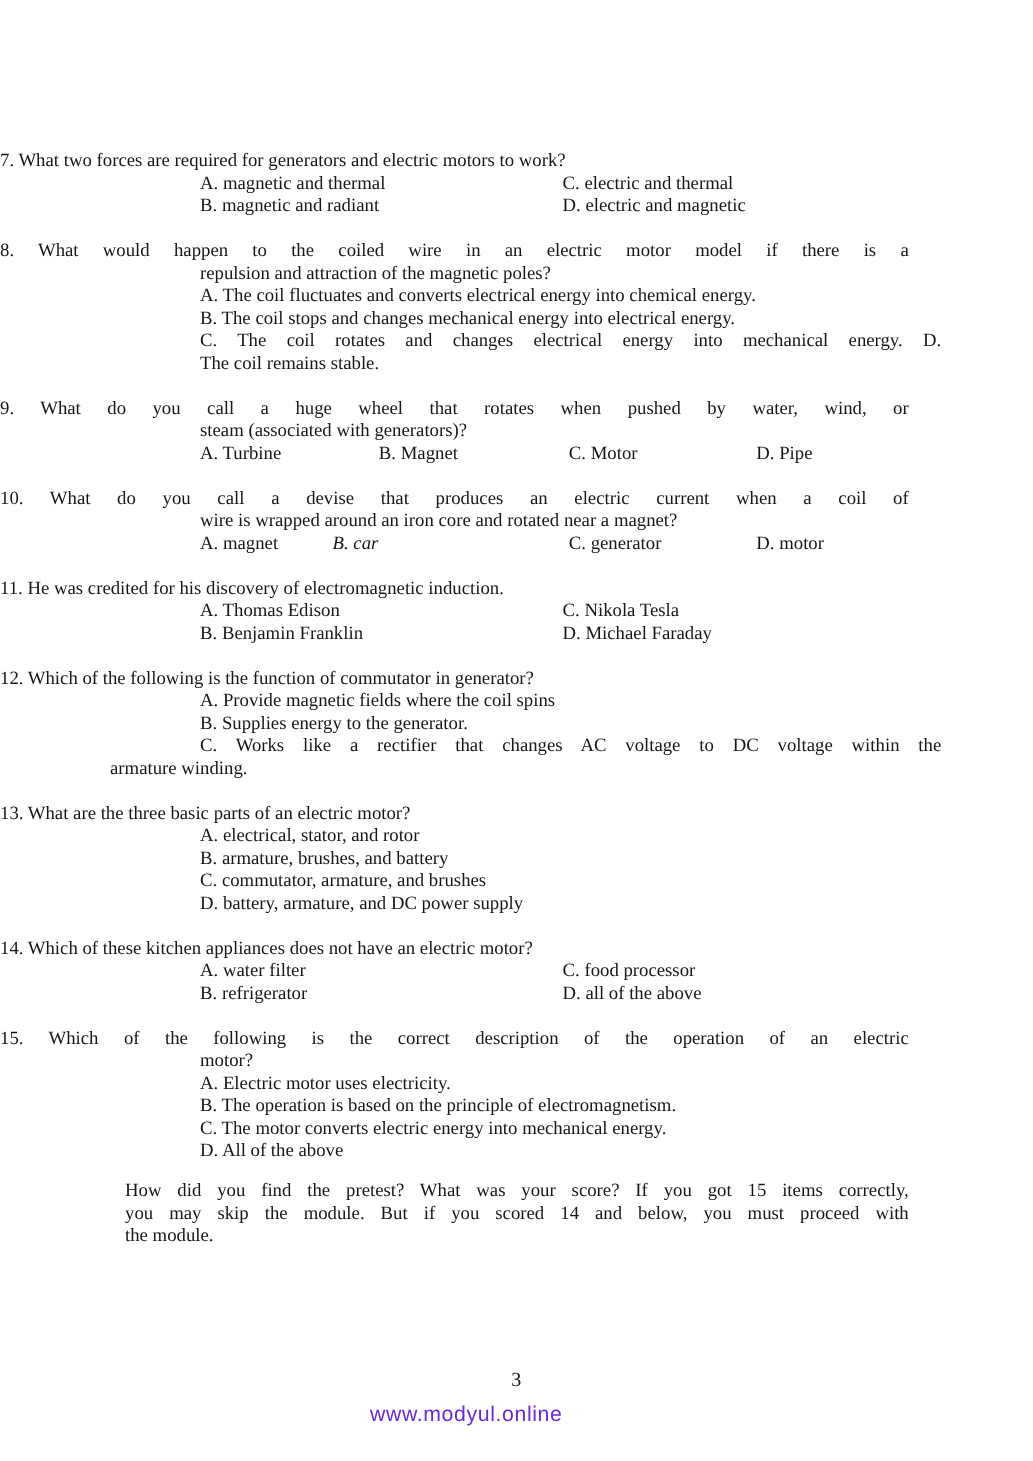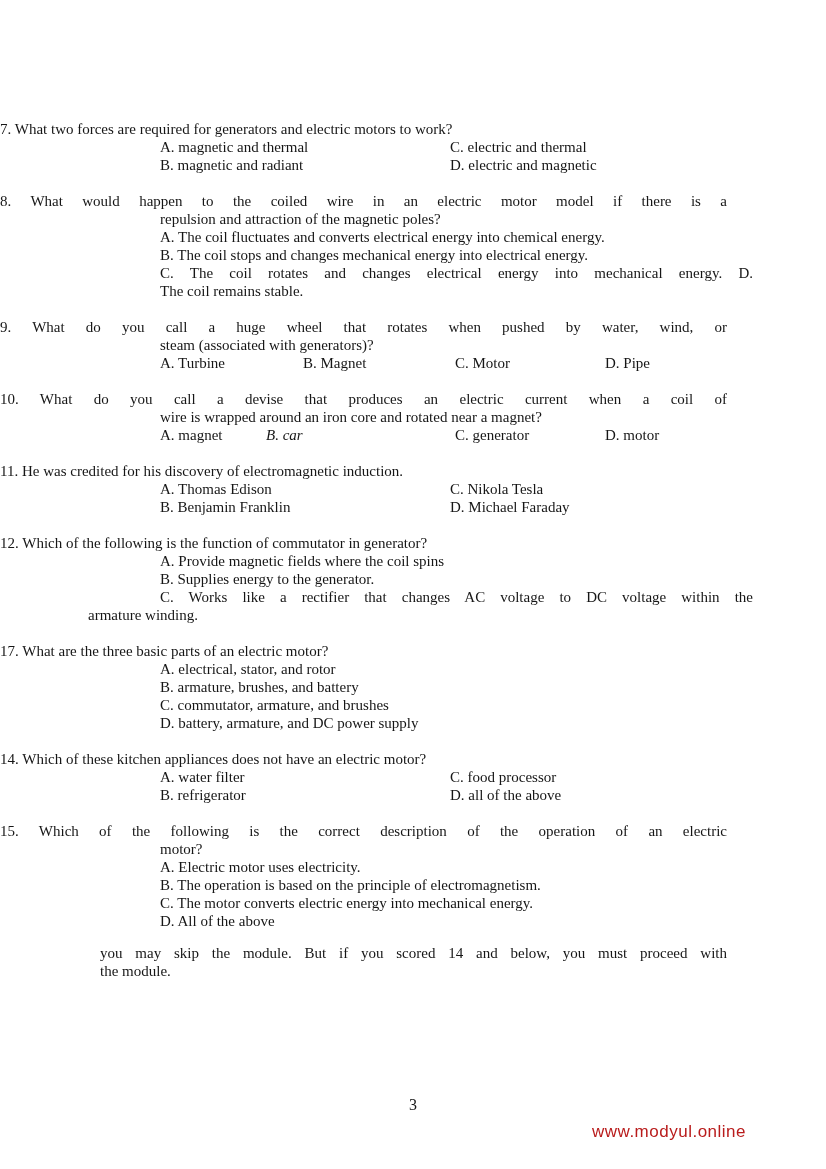--- a/index.html
+++ b/index.html
@@ -36,24 +36,24 @@
   .q10c { display: inline-block; width: 150px; }
   .question + .question { margin-top: 18px; }
   .closing { margin-top: 14px; }
   .closing .ln { padding-left: 100px; padding-right: 99px; }
   .page-num {
     position: absolute; top: 1096px; left: 0; width: 826px;
     text-align: center; font-size: 16px; line-height: 18px; color: #161616;
   }
   .watermark {
     position: absolute; top: 1123px; left: 0; width: 746px;
-    text-align: right;
+    text-align: center;
     font-family: "Liberation Sans", "DejaVu Sans", sans-serif;
     font-size: 17px; line-height: 18px;
-    color: #b91c1c; letter-spacing: 0.5px;
+    color: #6d28d9; letter-spacing: 0.5px;
   }
 </style>
 </head>
 <body>
 
 <div class="page">
   <div class="content">
 
     <div class="question">
       <div class="ln first"><span>7.</span> <span>What two forces are required for generators and electric motors to work?</span></div>
@@ -90,21 +90,21 @@
 
     <div class="question">
       <div class="ln first"><span>12.</span> <span>Which of the following is the function of commutator in generator?</span></div>
       <div class="ln opt"><span>A. Provide magnetic fields where the coil spins</span></div>
       <div class="ln opt"><span>B. Supplies energy to the generator.</span></div>
       <div class="ln opt jst"><span>C. Works like a rectifier that changes AC voltage to DC voltage within the</span></div>
       <div class="ln cont2"><span>armature winding.</span></div>
     </div>
 
     <div class="question">
-      <div class="ln first"><span>17.</span> <span>What are the three basic parts of an electric motor?</span></div>
+      <div class="ln first"><span>13.</span> <span>What are the three basic parts of an electric motor?</span></div>
       <div class="ln opt"><span>A. electrical, stator, and rotor</span></div>
       <div class="ln opt"><span>B. armature, brushes, and battery</span></div>
       <div class="ln opt"><span>C. commutator, armature, and brushes</span></div>
       <div class="ln opt"><span>D. battery, armature, and DC power supply</span></div>
     </div>
 
     <div class="question">
       <div class="ln first"><span>14.</span> <span>Which of these kitchen appliances does not have an electric motor?</span></div>
       <div class="ln opt"><span class="o1">A. water filter</span><span>C. food processor</span></div>
       <div class="ln opt"><span class="o1">B. refrigerator</span><span>D. all of the above</span></div>
@@ -113,20 +113,21 @@
     <div class="question">
       <div class="ln first jst"><span>15.</span> <span>Which of the following is the correct description of the operation of an electric</span></div>
       <div class="ln cont"><span>motor?</span></div>
       <div class="ln opt"><span>A. Electric motor uses electricity.</span></div>
       <div class="ln opt"><span>B. The operation is based on the principle of electromagnetism.</span></div>
       <div class="ln opt"><span>C. The motor converts electric energy into mechanical energy.</span></div>
       <div class="ln opt"><span>D. All of the above</span></div>
     </div>
 
     <div class="closing">
+      <div class="ln jst"><span>How did you find the pretest? What was your score? If you got 15 items correctly,</span></div>
       <div class="ln jst"><span>you may skip the module. But if you scored 14 and below, you must proceed with</span></div>
       <div class="ln"><span>the module.</span></div>
     </div>
 
   </div>
 
   <div class="page-num">3</div>
   <div class="watermark">www.modyul.online</div>
 </div>
 

